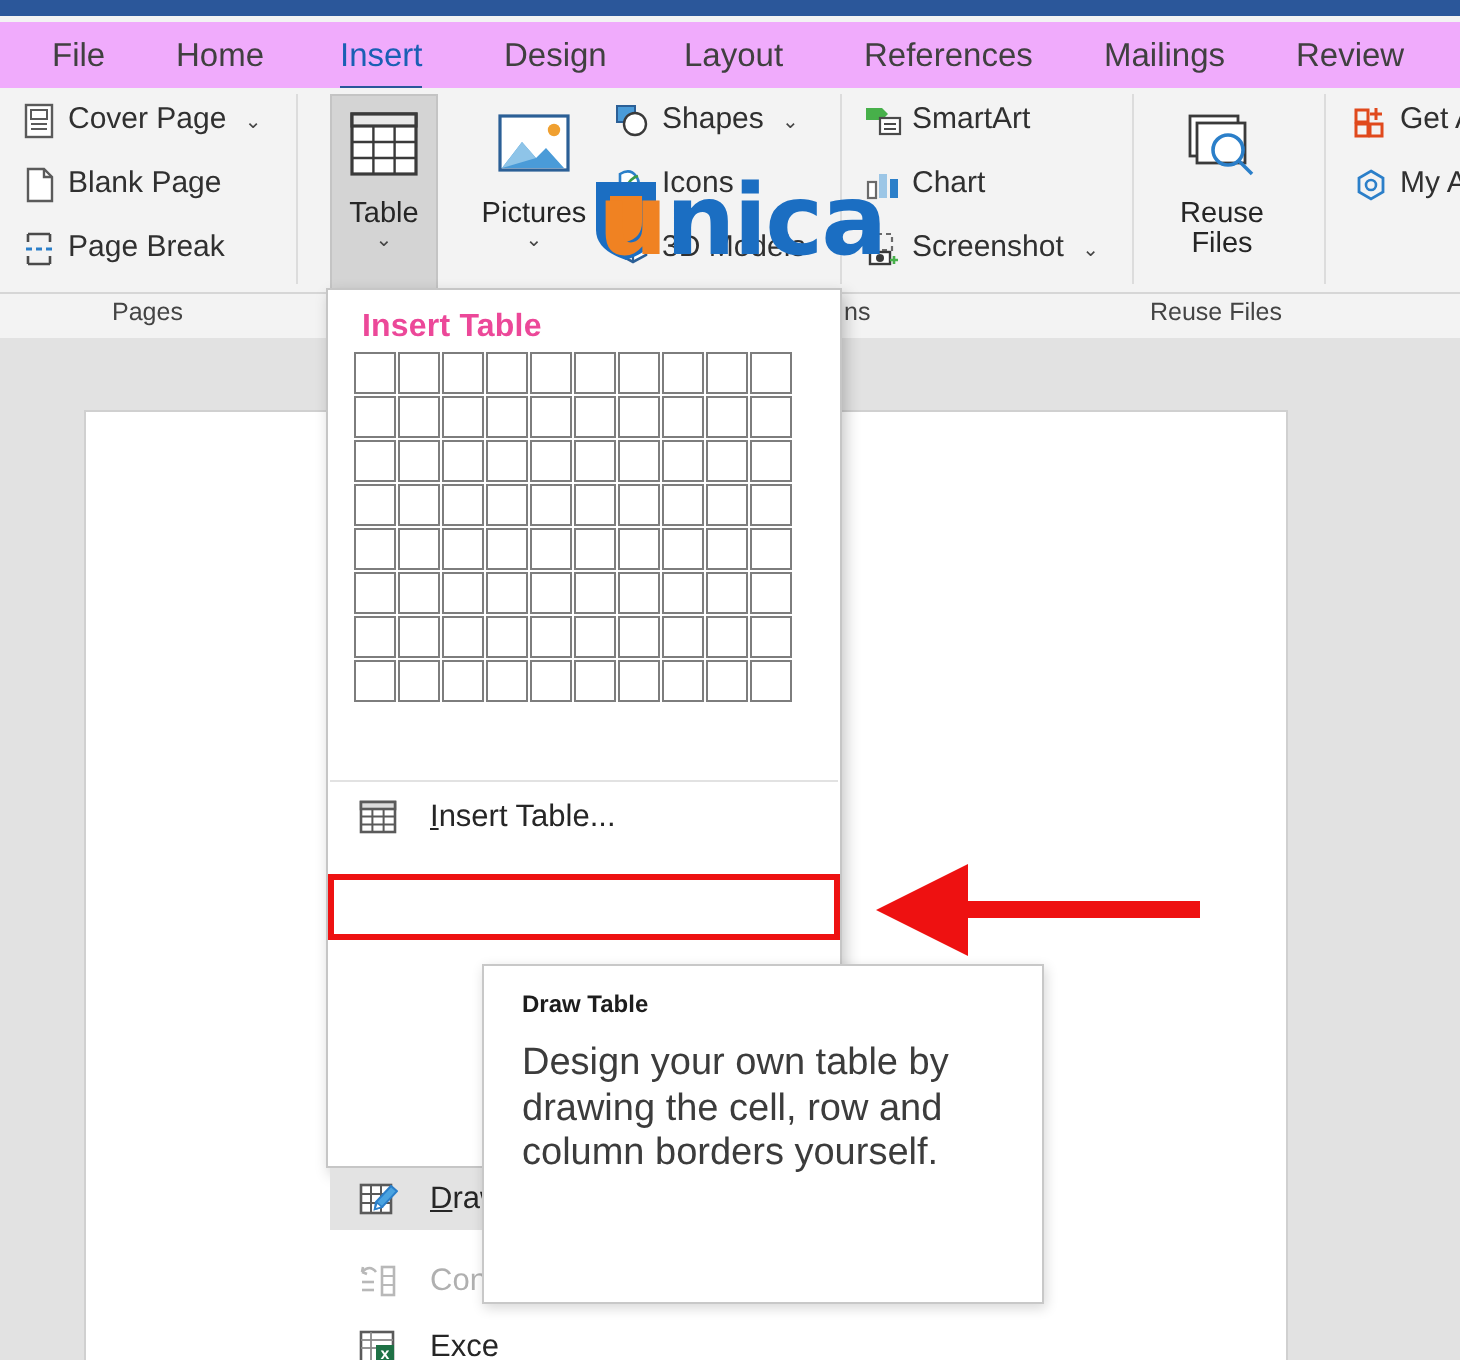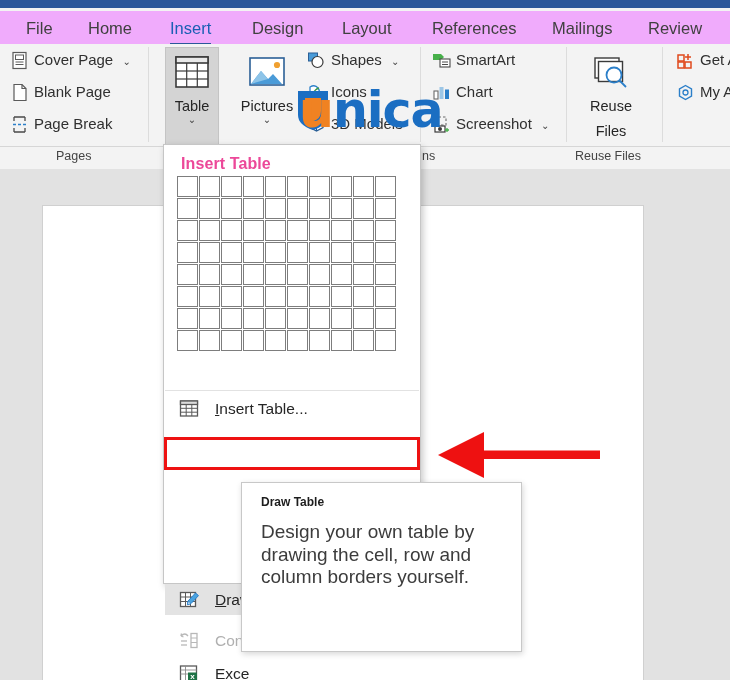--- a/index.html
+++ b/index.html
@@ -41,21 +41,21 @@
   }
   .cmd .lbl{margin-left:26px;display:inline-block;}
   .cmd .chev{font-size:10px;color:#444;margin-left:5px;}
   .cmdicon{position:absolute;left:2px;top:3px;width:19px;height:19px;}
 
   
   .bigbtn{
     position:absolute;text-align:center;cursor:default;
     font-size:14.5px;color:#262626;
   }
-  .bigbtn .cap{display:block;line-height:15px;margin-top:10px;}
+  .bigbtn .cap{display:block;line-height:15px;}
   .bigbtn .dd{display:block;font-size:10px;line-height:12px;color:#444;}
   #table-btn{background:#d4d4d4;border:1px solid #c4c4c4;}
 
   
   #canvas{left:0;top:169px;width:730px;height:511px;background:#e2e2e2;}
   #page{left:42px;top:205px;width:600px;height:475px;background:#fff;
         border:1px solid #d0d0d0;border-bottom:none;}
 
   
   #menu{

